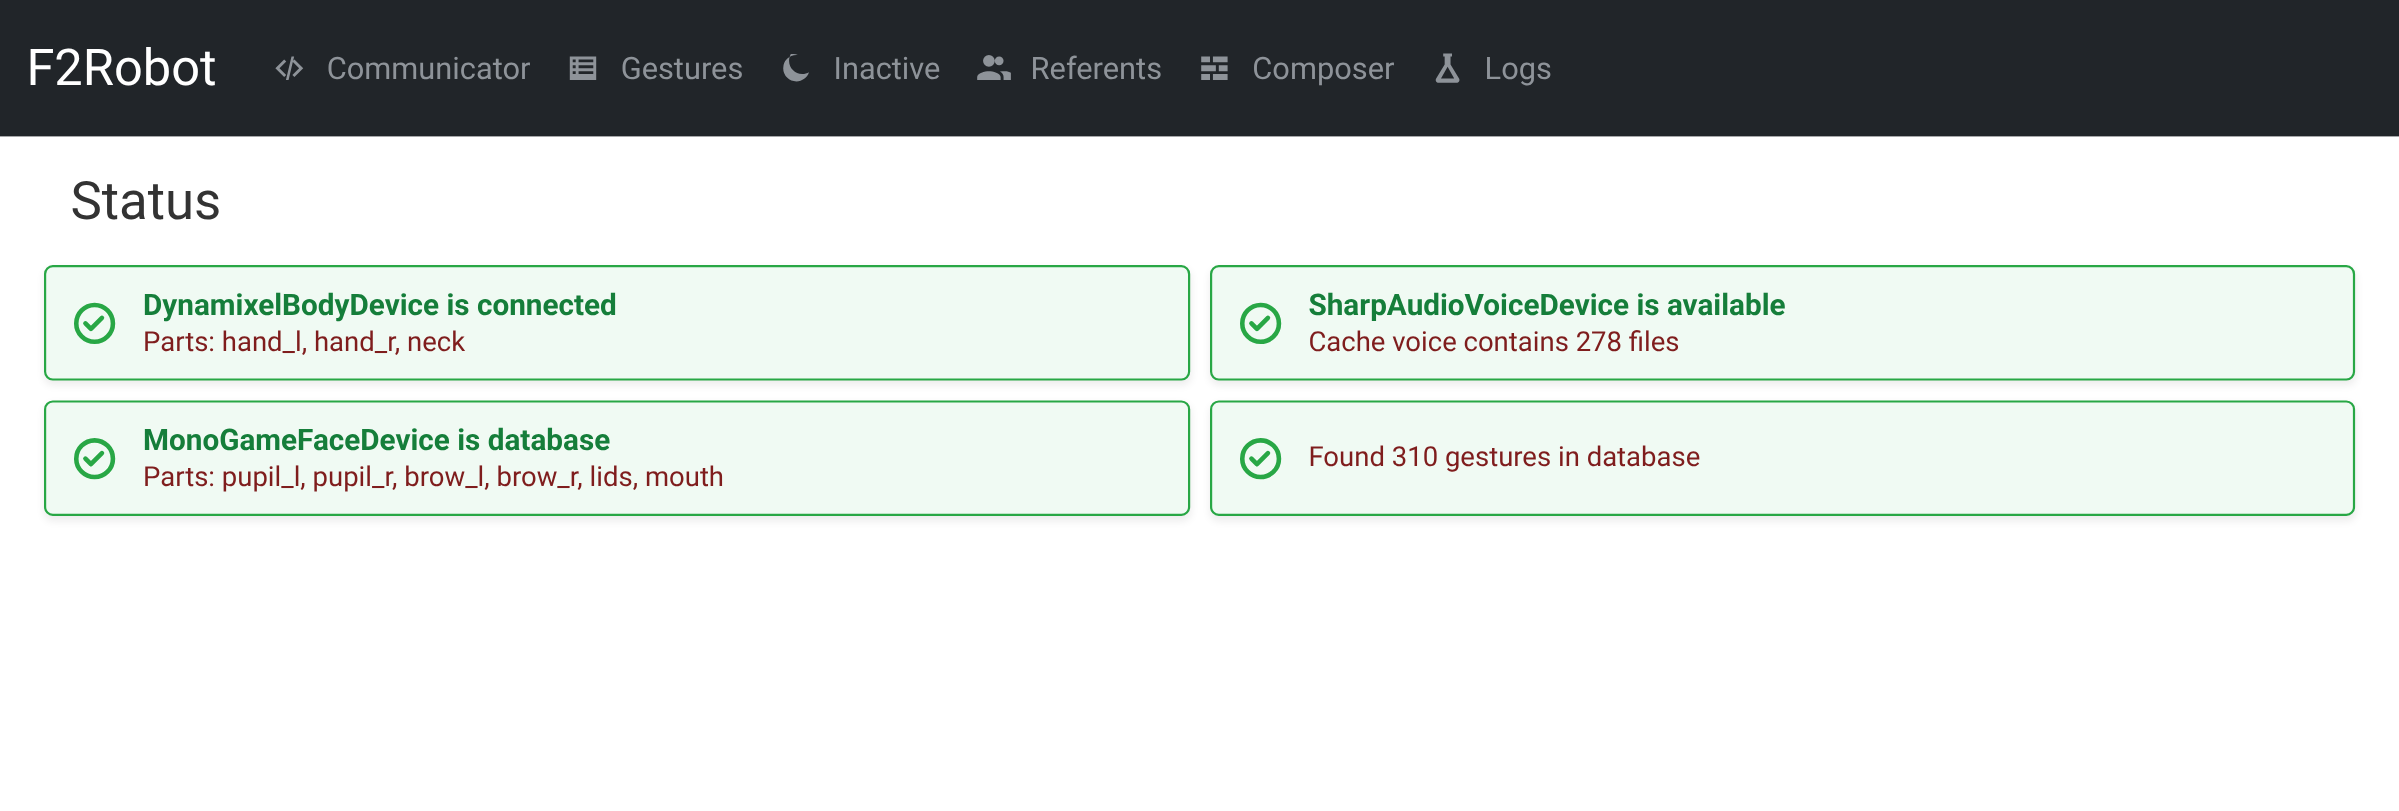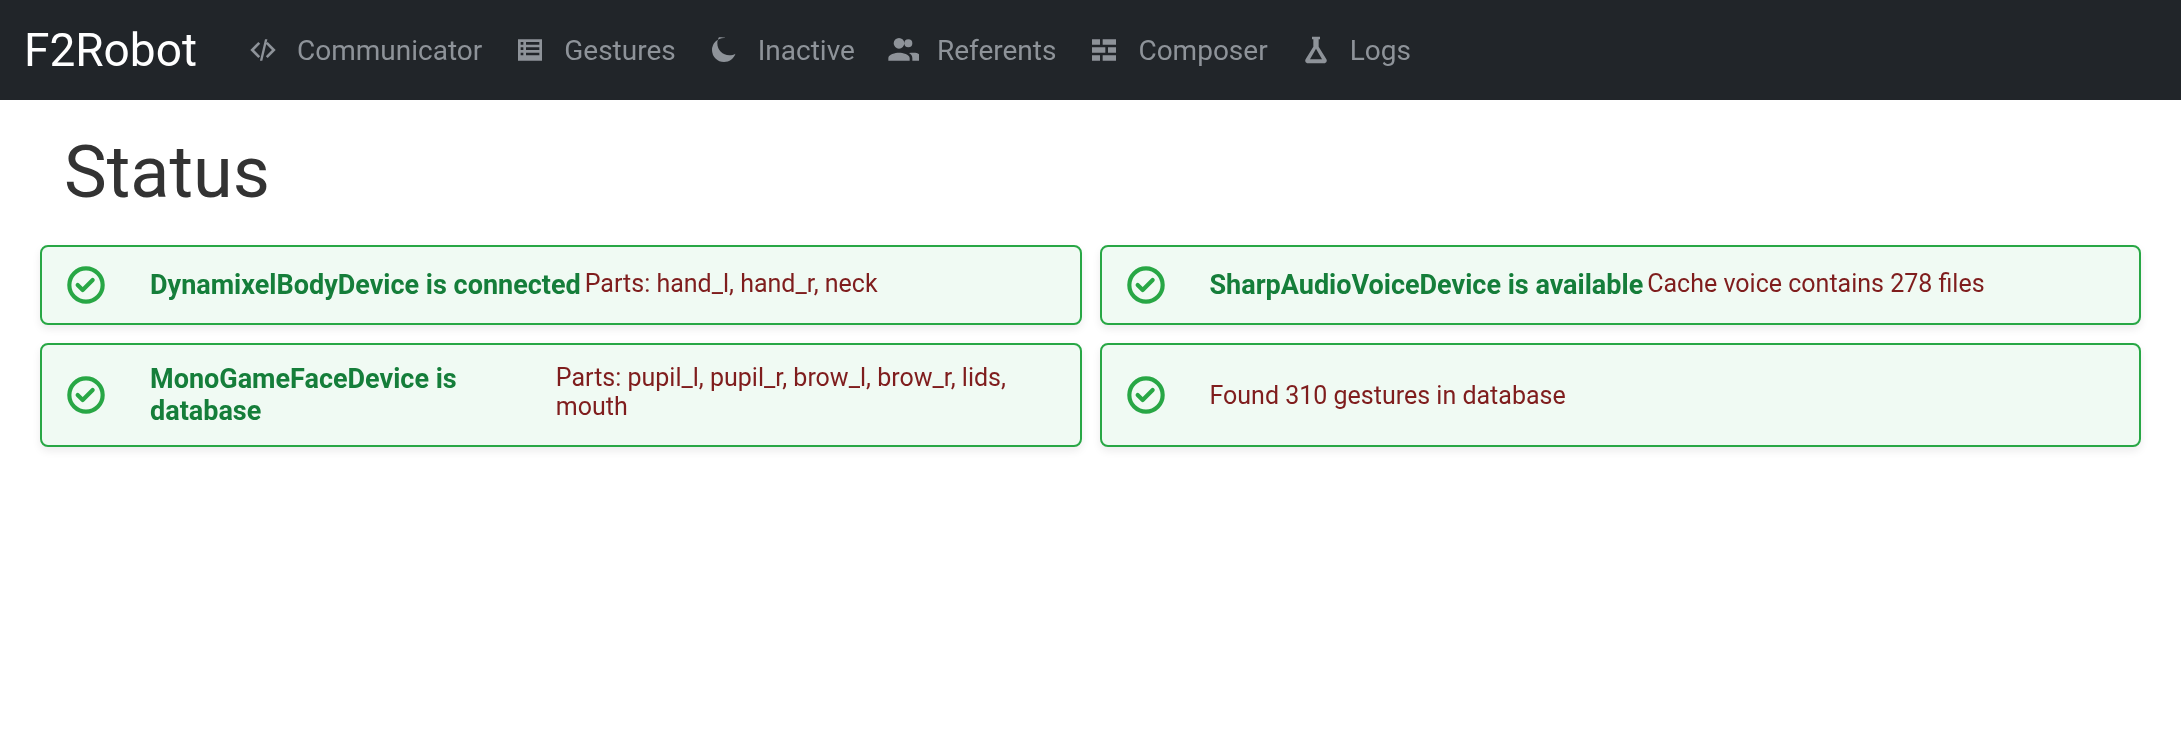--- a/index.html
+++ b/index.html
@@ -7,21 +7,21 @@
       padding: 0;
       box-sizing: border-box;
     }
     body {
       font-family: -apple-system, BlinkMacSystemFont, "Segoe UI", Roboto, "Helvetica Neue", Arial, sans-serif;
       background: #ffffff;
       width: 2181px;
     }
     .navbar {
       background: #212529;
-      height: 100px;
+      height: 124px;
       display: flex;
       align-items: center;
       padding: 0 24px;
     }
     .brand {
       color: #ffffff;
       font-size: 46px;
       font-weight: 400;
       margin-right: 50px;
     }
@@ -43,21 +43,21 @@
       height: 32px;
       fill: #8e9399;
       display: flex;
       align-items: center;
       justify-content: center;
     }
     .content {
       padding: 30px 40px;
     }
     .page-title {
-      font-size: 72px;
+      font-size: 48px;
       font-weight: 400;
       color: #333333;
       margin-left: 24px;
       margin-bottom: 30px;
     }
     .cards {
       display: grid;
       grid-template-columns: 1fr 1fr;
       gap: 18px;
     }
@@ -71,22 +71,22 @@
       gap: 24px;
       box-shadow: 0 4px 8px rgba(0,0,0,0.08);
     }
     .card-icon {
       flex-shrink: 0;
       width: 40px;
       height: 40px;
     }
     .card-body {
       display: flex;
+      flex-direction: column;
       gap: 4px;
-      margin-left: 20px;
     }
     .card-title {
       color: #157e3a;
       font-size: 27px;
       font-weight: 700;
     }
     .card-desc {
       color: #7f1d1d;
       font-size: 25px;
       font-weight: 400;

